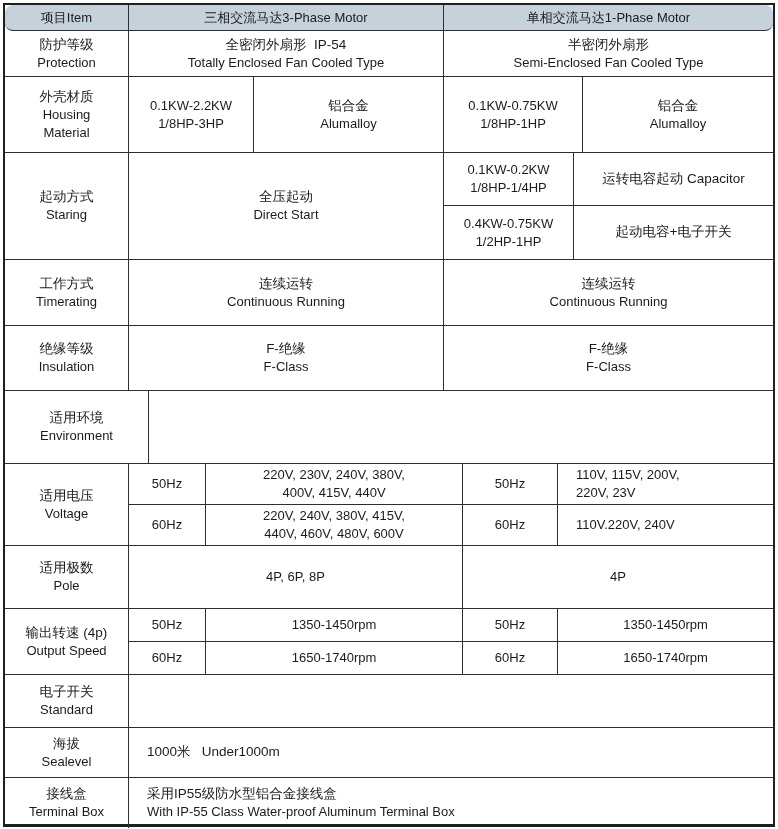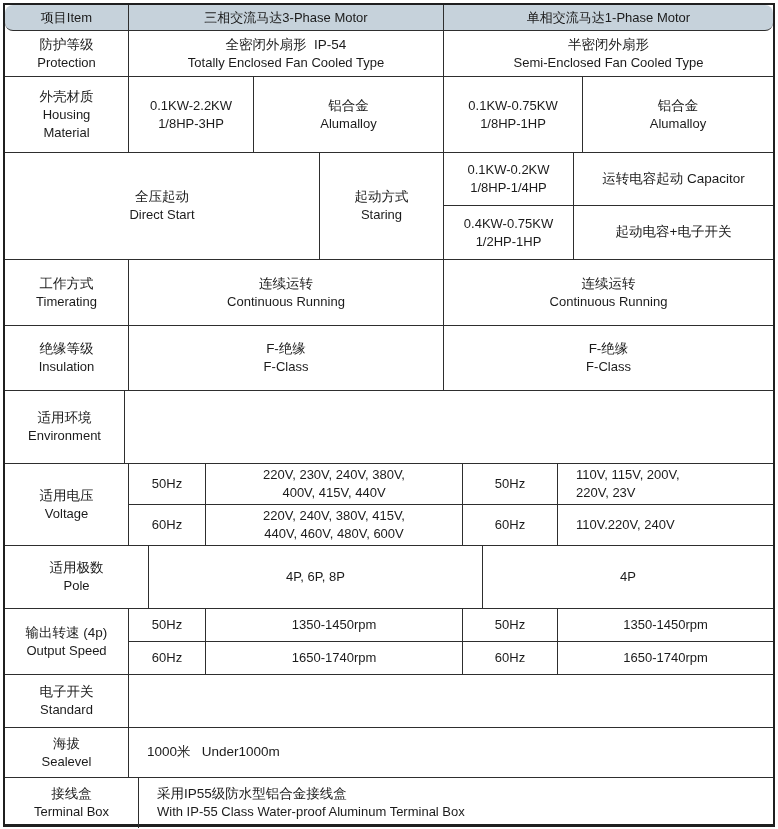--- a/index.html
+++ b/index.html
@@ -90,27 +90,27 @@
       <div class="en">0.1KW-0.75KW</div>
       <div class="en">1/8HP-1HP</div>
     </div>
     <div class="c last grow">
       <div class="zh">铝合金</div>
       <div class="en">Alumalloy</div>
     </div>
   </div>
 
   <div class="row" style="height:107px">
+    <div class="c" style="width:124px">
+      <div class="zh">起动方式</div>
+      <div class="en">Staring</div>
+    </div>
     <div class="c" style="width:315px">
       <div class="zh">全压起动</div>
       <div class="en">Direct Start</div>
-    </div>
-    <div class="c" style="width:124px">
-      <div class="zh">起动方式</div>
-      <div class="en">Staring</div>
     </div>
     <div class="stack last grow">
       <div class="srow" style="height:53px">
         <div class="c" style="width:130px">
           <div class="en">0.1KW-0.2KW</div>
           <div class="en">1/8HP-1/4HP</div>
         </div>
         <div class="c last grow">
           <div class="zh">运转电容起动 Capacitor</div>
         </div>
@@ -151,21 +151,21 @@
       <div class="zh">F-绝缘</div>
       <div class="en">F-Class</div>
     </div>
     <div class="c last grow">
       <div class="zh">F-绝缘</div>
       <div class="en">F-Class</div>
     </div>
   </div>
 
   <div class="row" style="height:73px">
-    <div class="c" style="width:120px">
+    <div class="c" style="width:144px">
       <div class="zh">适用环境</div>
       <div class="en">Environment</div>
     </div>
   </div>
 
   <div class="row" style="height:82px">
     <div class="c" style="width:124px">
       <div class="zh">适用电压</div>
       <div class="en">Voltage</div>
     </div>
@@ -198,21 +198,21 @@
           <div class="en">60Hz</div>
         </div>
         <div class="c last grow leftpad">
           <div class="en">110V.220V, 240V</div>
         </div>
       </div>
     </div>
   </div>
 
   <div class="row" style="height:63px">
-    <div class="c" style="width:144px">
+    <div class="c" style="width:124px">
       <div class="zh">适用极数</div>
       <div class="en">Pole</div>
     </div>
     <div class="c" style="width:334px">
       <div class="en">4P, 6P, 8P</div>
     </div>
     <div class="c last grow">
       <div class="en">4P</div>
     </div>
   </div>
@@ -265,21 +265,21 @@
     <div class="c" style="width:124px">
       <div class="zh">海拔</div>
       <div class="en">Sealevel</div>
     </div>
     <div class="c last grow leftpad">
       <div class="zh">1000米   Under1000m</div>
     </div>
   </div>
 
   <div class="row last-row" style="height:50px">
-    <div class="c" style="width:134px">
+    <div class="c" style="width:124px">
       <div class="zh">接线盒</div>
       <div class="en">Terminal Box</div>
     </div>
     <div class="c last grow leftpad">
       <div class="zh">采用IP55级防水型铝合金接线盒</div>
       <div class="en">With IP-55 Class Water-proof Aluminum Terminal Box</div>
     </div>
   </div>
 
 </div>

